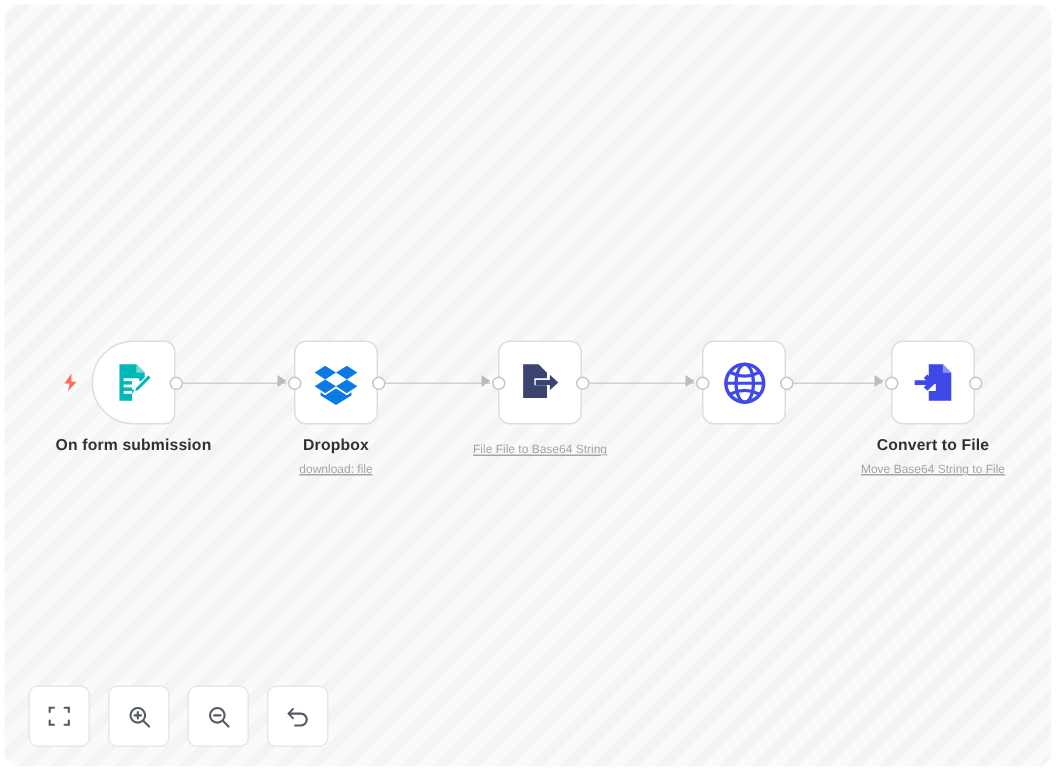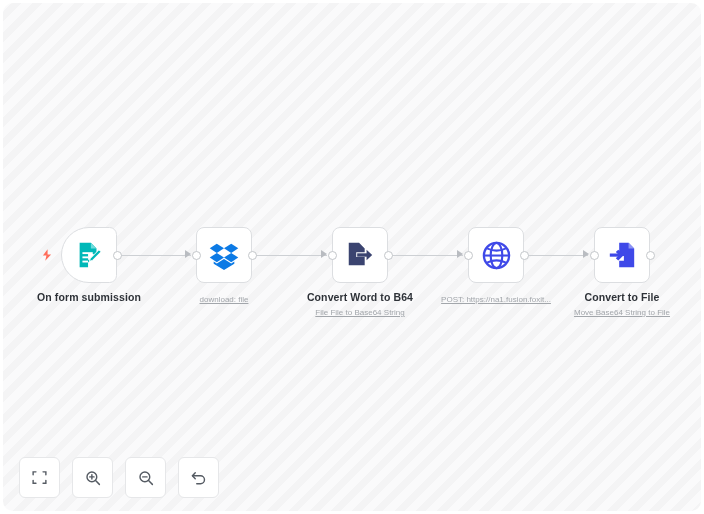--- a/index.html
+++ b/index.html
@@ -205,54 +205,53 @@
           <path d="M8.3 4 L0.8 8.9 l7.5 4.9 7.7-4.9z" fill="#0c7ae5"></path>
           <path d="M23.7 4 L16 8.9 l7.7 4.9 7.5-4.9z" fill="#0c7ae5"></path>
           <path d="M0.8 18.7 L8.3 23.6 L16 18.7 L8.3 13.8z" fill="#0c7ae5"></path>
           <path d="M31.2 18.7 L23.7 13.8 L16 18.7 l7.7 4.9z" fill="#0c7ae5"></path>
           <path d="M16 20.2 L8.3 25.1 L5 22.9 v2.4 L16 32 l11-6.7 v-2.4 l-3.3 2.2z" fill="#0c7ae5"></path>
         </svg>
       </div>
       <div class="port in"></div>
       <div class="port out"></div>
       <div class="node-labels">
+        <div class="node-title">Dropbox</div>
         <div class="node-subtitle">download: file</div>
       </div>
     </div>
 
     <div class="node-wrap" style="left:272px; top:224px;">
       <div class="node-box">
         <svg class="node-icon" viewBox="0 0 32 32">
           <path d="M4 3 h11 l6 6 v4 h-9 v5 h9 v9 H4 z" fill="#3b4470"></path>
           <rect x="13" y="14.2" width="13" height="3.6" fill="#3b4470"></rect>
           <path d="M23 10.5 l6 5.5 -6 5.5 z" fill="#3b4470"></path>
         </svg>
       </div>
       <div class="port in"></div>
       <div class="port out"></div>
       <div class="node-labels">
-        <div class="node-title">Convert Word to B64</div>
         <div class="node-subtitle">File File to Base64 String</div>
       </div>
     </div>
 
     <div class="node-wrap" style="left:408px; top:224px;">
       <div class="node-box">
         <svg class="node-icon" viewBox="0 0 32 32" style="width:31px;height:31px;">
           <circle cx="16" cy="16" r="13" fill="none" stroke="#3f49e8" stroke-width="2.4"></circle>
           <ellipse cx="16" cy="16" rx="6" ry="13" fill="none" stroke="#3f49e8" stroke-width="2.2"></ellipse>
           <line x1="3" y1="16" x2="29" y2="16" stroke="#3f49e8" stroke-width="2.2"></line>
           <path d="M6.2 8.6 a22 22 0 0 0 19.6 0" fill="none" stroke="#3f49e8" stroke-width="2.2"></path>
           <path d="M6.2 23.4 a22 22 0 0 1 19.6 0" fill="none" stroke="#3f49e8" stroke-width="2.2"></path>
         </svg>
       </div>
       <div class="port in"></div>
       <div class="port out"></div>
       <div class="node-labels">
-        <div class="node-subtitle">POST: https://na1.fusion.foxit...</div>
       </div>
     </div>
 
     <div class="node-wrap" style="left:534px; top:224px;">
       <div class="node-box">
         <svg class="node-icon" viewBox="0 0 32 32">
           <path d="M13 3 h10 l6 6 v20 H13 v-7 h5 v-5 h-5 z" fill="#3f49e8"></path>
           <path d="M23 3 v6 h6 z" fill="#8d94f4"></path>
           <rect x="3" y="14.4" width="12" height="3.4" fill="#3f49e8"></rect>
           <path d="M12 10.3 l6 5.8 -6 5.8 -2.6-2.5 3.4-3.3 -3.4-3.3z" fill="#3f49e8"></path>

